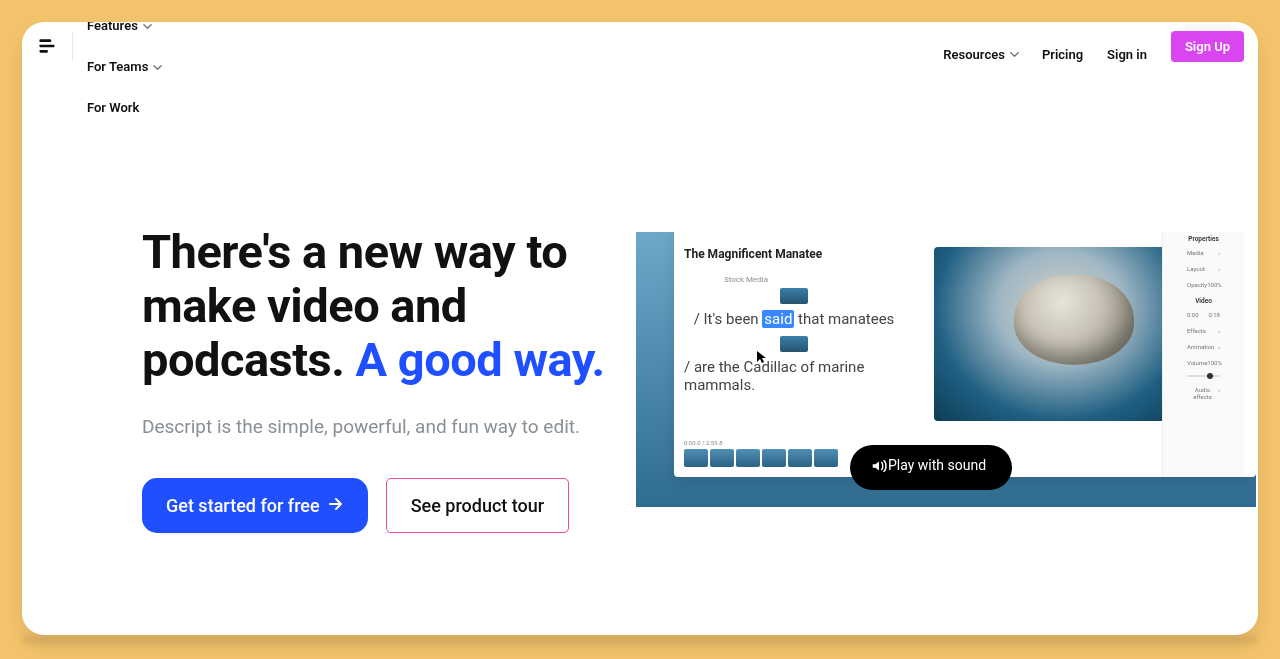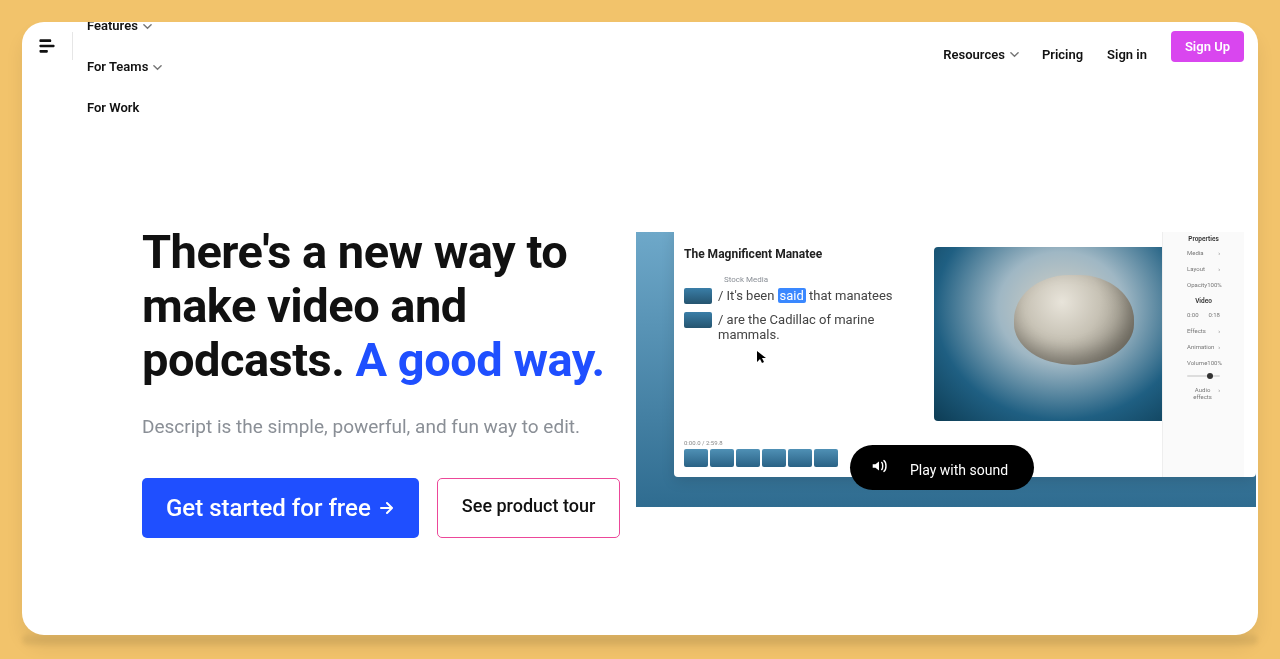--- a/index.html
+++ b/index.html
@@ -109,24 +109,24 @@
     font-weight: 400;
   }
   .hero-ctas {
     margin-top: 40px;
     display: flex;
     gap: 18px;
   }
   .btn-primary {
     background: #1f4fff;
     color: #fff;
-    font-size: 24px;
+    font-size: 18px;
     font-weight: 500;
     padding: 16px 24px;
-    border-radius: 5px;
+    border-radius: 15px;
     display: flex;
     align-items: center;
     gap: 8px;
     cursor: pointer;
   }
   .btn-secondary {
     background: #fff;
     border: 1px solid #ec4899;
     color: #111;
     font-size: 18px;
@@ -170,25 +170,26 @@
     margin-bottom: 14px;
   }
   .doc-meta {
     font-size: 8px;
     color: #8a8f96;
     margin-left: 40px;
     margin-bottom: 4px;
   }
   .doc-line {
     display: flex;
-    align-items: flex-start;
+    align-items: center;
     gap: 6px;
-    font-size: 13px;
+    font-size: 15px;
     color: #444;
     margin-bottom: 8px;
+    flex-direction: column;
   }
   .doc-thumb {
     width: 28px;
     height: 16px;
     background: linear-gradient(180deg,#3a7ea7,#25546f);
     border-radius: 2px;
     flex: none;
   }
   .doc-line .hl {
     background: #3a88ff;
@@ -290,22 +291,21 @@
 
   .play-pill {
     position: absolute;
     left: 828px;
     top: 423px;
     background: #000;
     color: #fff;
     border-radius: 999px;
     padding: 12px 26px 12px 20px;
     display: flex;
-    align-items: flex-end;
-    gap: 22px;
+    align-items: flex-start;
     font-size: 14px;
     cursor: pointer;
   }
 
   .bottom-shadow {
     position:absolute;
     left:22px; right:22px; bottom:14px;
     height:10px;
     border-radius:10px;
     background: rgba(0,0,0,0.06);

